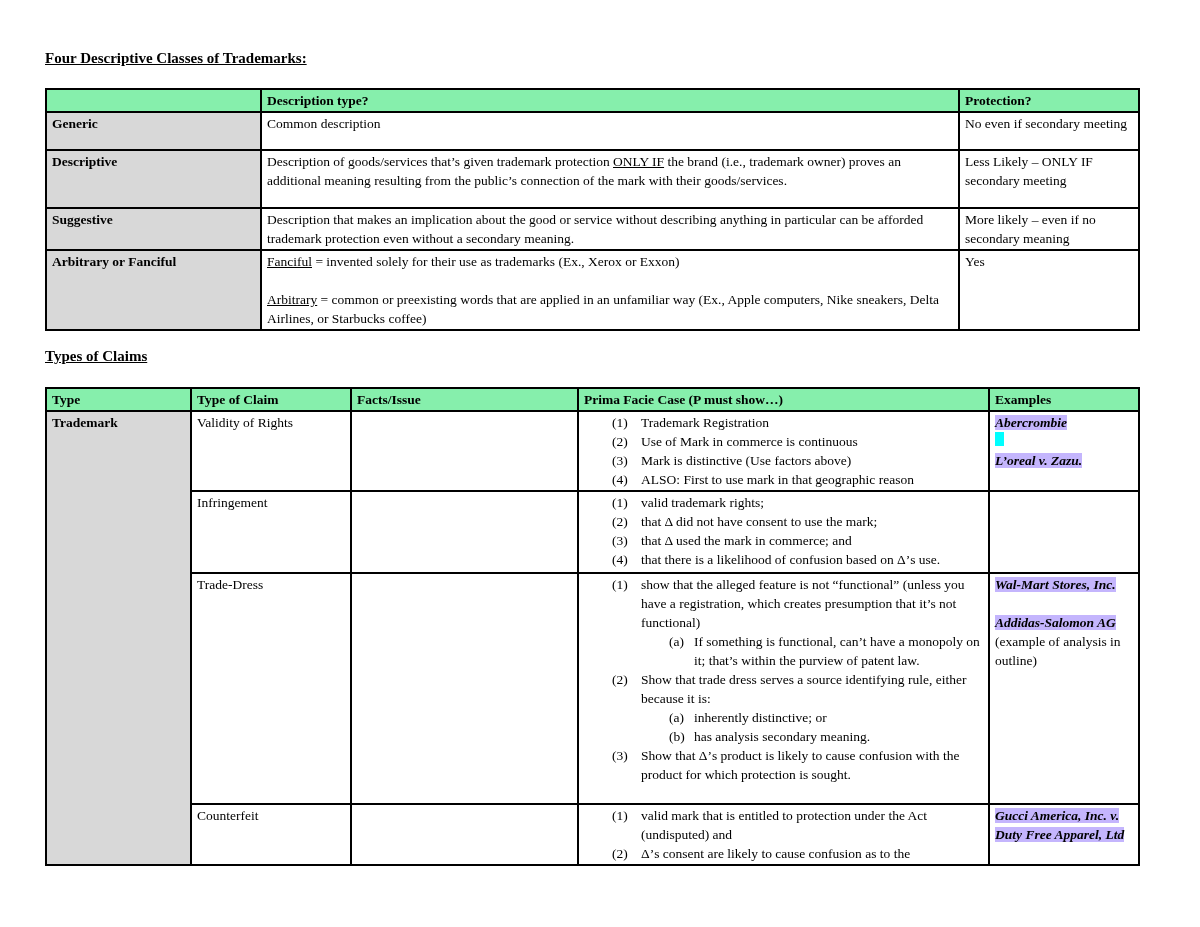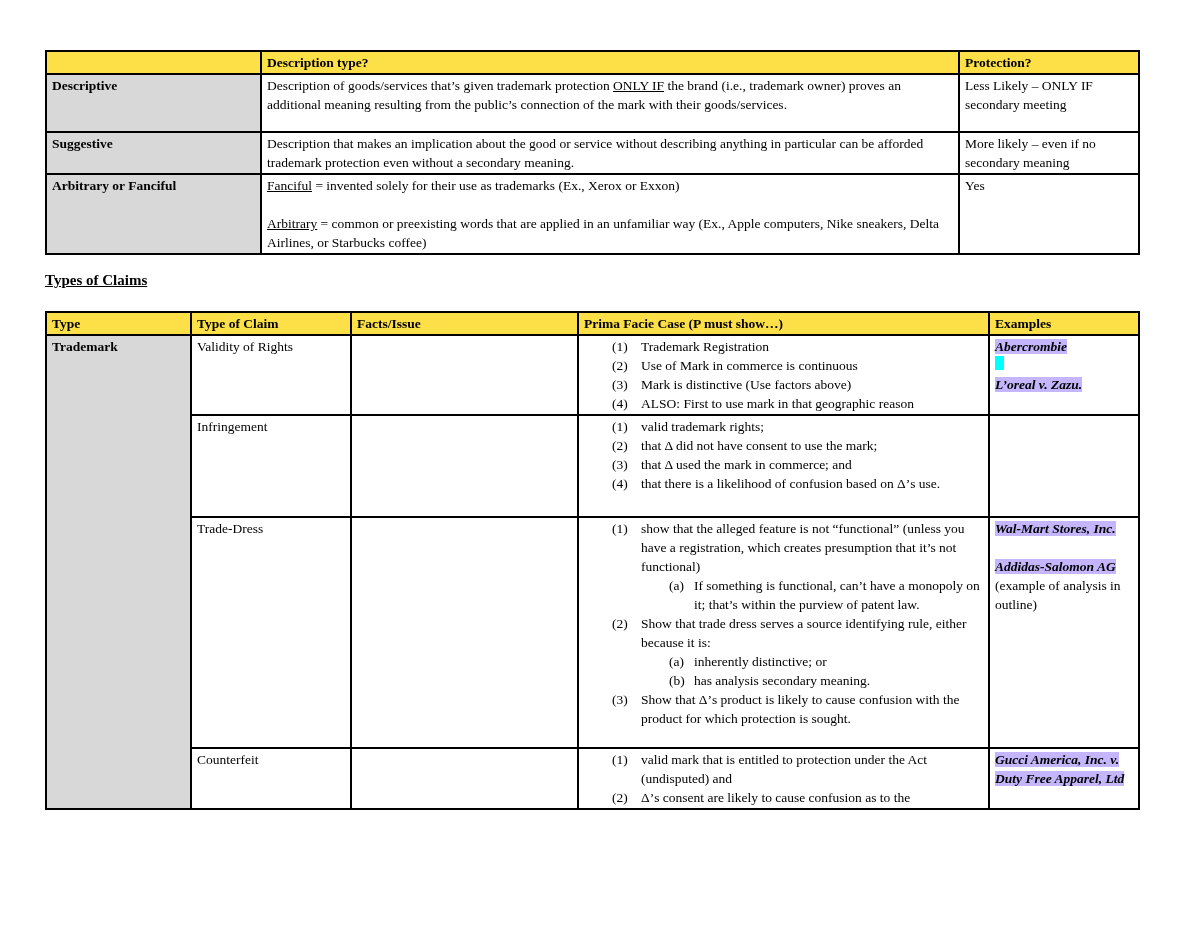--- a/index.html
+++ b/index.html
@@ -21,34 +21,34 @@
 
   table { border-collapse:collapse; table-layout:fixed; width:1093px; }
   td, th {
     border:2px solid #000;
     vertical-align:top;
     padding:1px 6px 1px 5px;
     font-size:13.5px; line-height:19px;
     text-align:left;
     overflow:hidden;
   }
-  th { background:#fde047; font-weight:bold; }
+  th { background:#86efac; font-weight:bold; }
   .shade { background:#d8d8d8; }
   .bold { font-weight:bold; }
   .u { text-decoration:underline; }
 
   
   .t1-hdr th { height:23px; }
   .t1-r0 td { height:38px; }
   .t1-r1 td { height:58px; }
   .t1-r2 td { height:38px; }
   .t1-r3 td { height:78px; }
   .t2-hdr th { height:22px; }
   .t2-r0 td { height:77px; }
-  .t2-r1 td { height:102px; }
+  .t2-r1 td { height:82px; }
   .t2-r2 td { height:231px; }
   .t2-r3 td { height:59px; }
 
   
   .li { display:flex; }
   .li .num1 { flex:none; width:29px; margin-left:28px; }
   .li .num2 { flex:none; width:25px; margin-left:85px; }
   .li .txt  { flex:1; }
 
   
@@ -56,32 +56,38 @@
   .hl { background:#c4b5fd;font-style:italic; }
   .hl-blank { display:inline-block; width:9px; height:14px; background:#00ffff; }
   .plain-note { font-weight:normal; font-style:normal; }
   .empty-line { height:19px; }
 </style>
 </head>
 <body>
 
 <div class="page">
 
+  <div class="doc-heading h1">Four Descriptive Classes of Trademarks:</div>
 
   <table>
     <colgroup>
         <col style="width:215px">
         <col style="width:698px">
         <col style="width:180px">
       </colgroup>
     <tbody>
         <tr class="t1-hdr">
       <th></th>
       <th>Description type?</th>
       <th>Protection?</th>
+    </tr>
+    <tr class="t1-r0">
+      <td class="shade bold">Generic</td>
+      <td>Common description</td>
+      <td>No even if secondary meeting</td>
     </tr>
     <tr class="t1-r1">
       <td class="shade bold">Descriptive</td>
       <td><span>Description of goods/services that’s given trademark protection </span><span class="u">ONLY IF</span><span> the brand (i.e., trademark owner) proves an additional meaning resulting from the public’s connection of the mark with their goods/services.</span></td>
       <td>Less Likely – ONLY IF secondary meeting</td>
     </tr>
     <tr class="t1-r2">
       <td class="shade bold">Suggestive</td>
       <td>Description that makes an implication about the good or service without describing anything in particular can be afforded trademark protection even without a secondary meaning.</td>
       <td>More likely – even if no secondary meaning</td>

